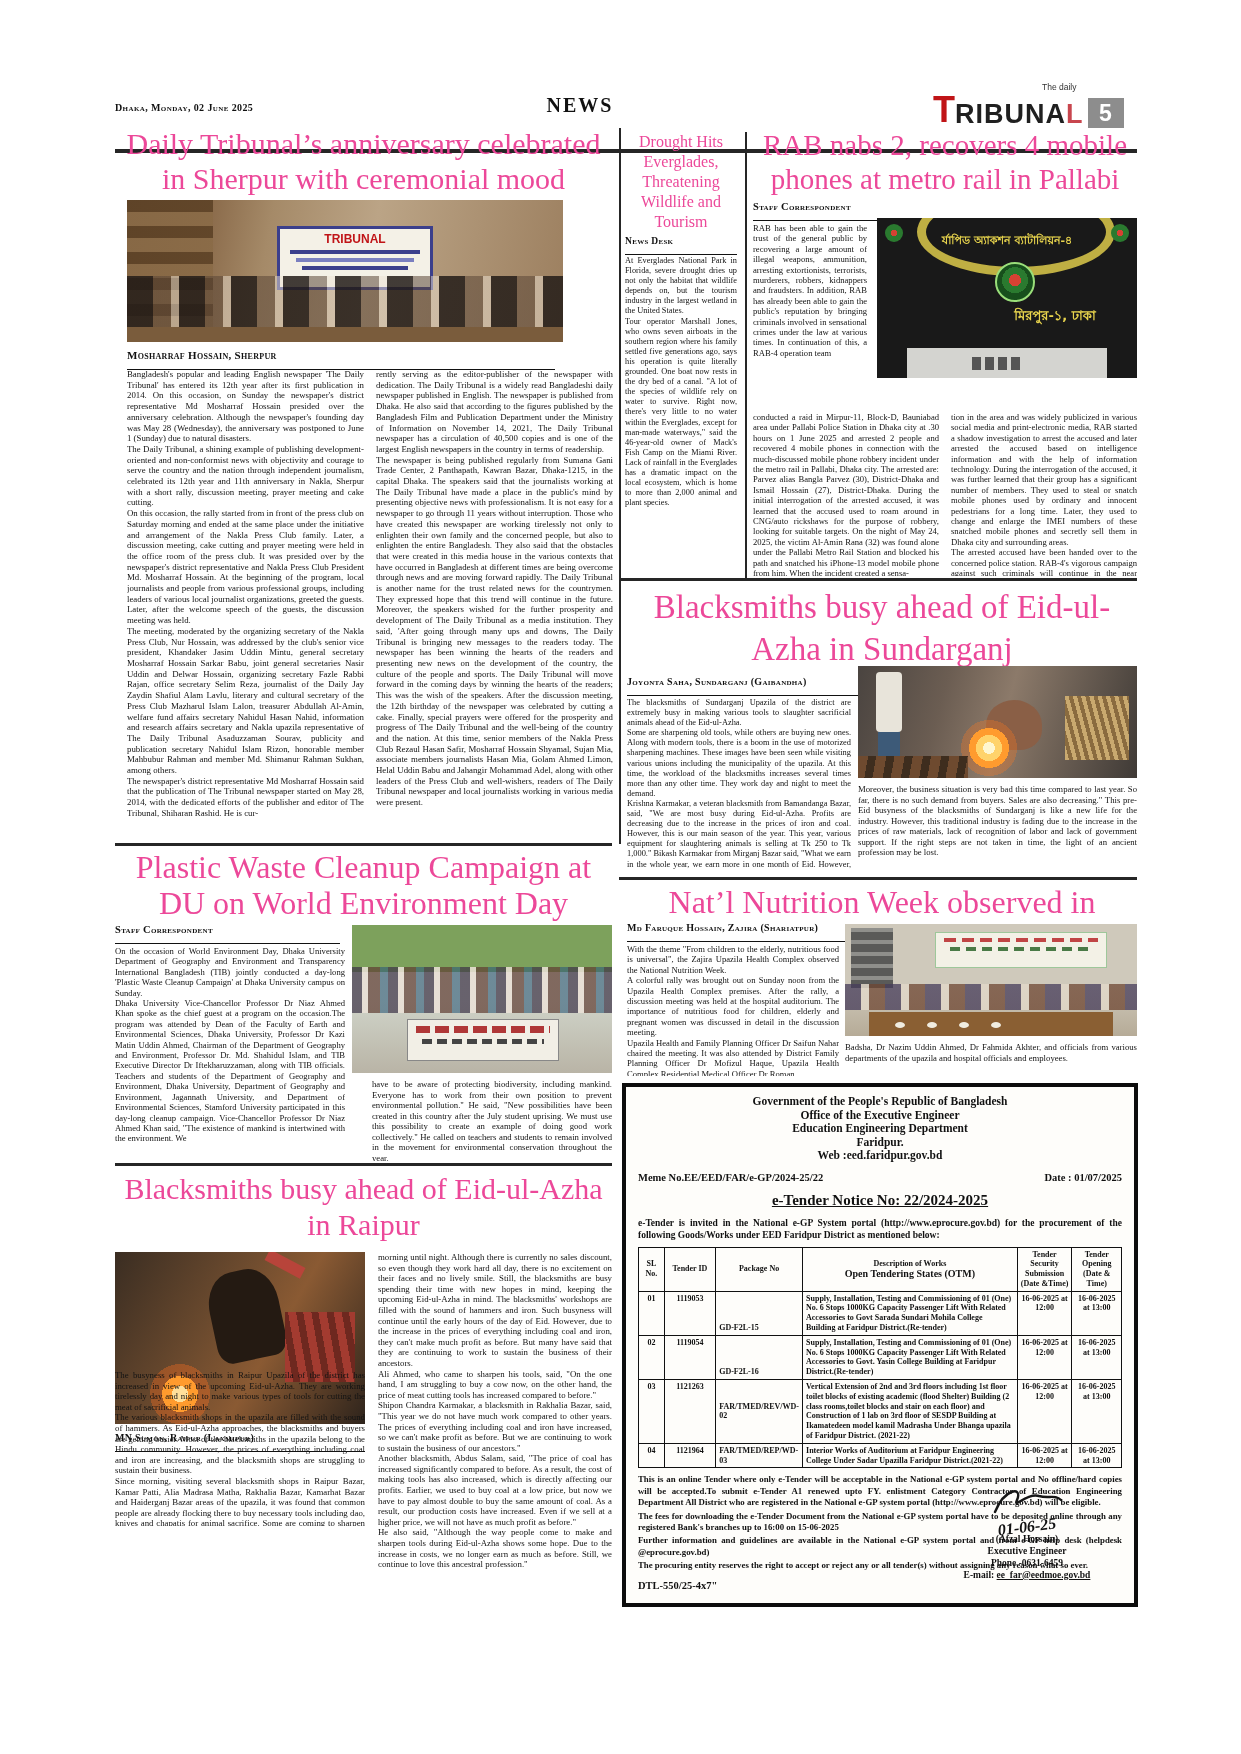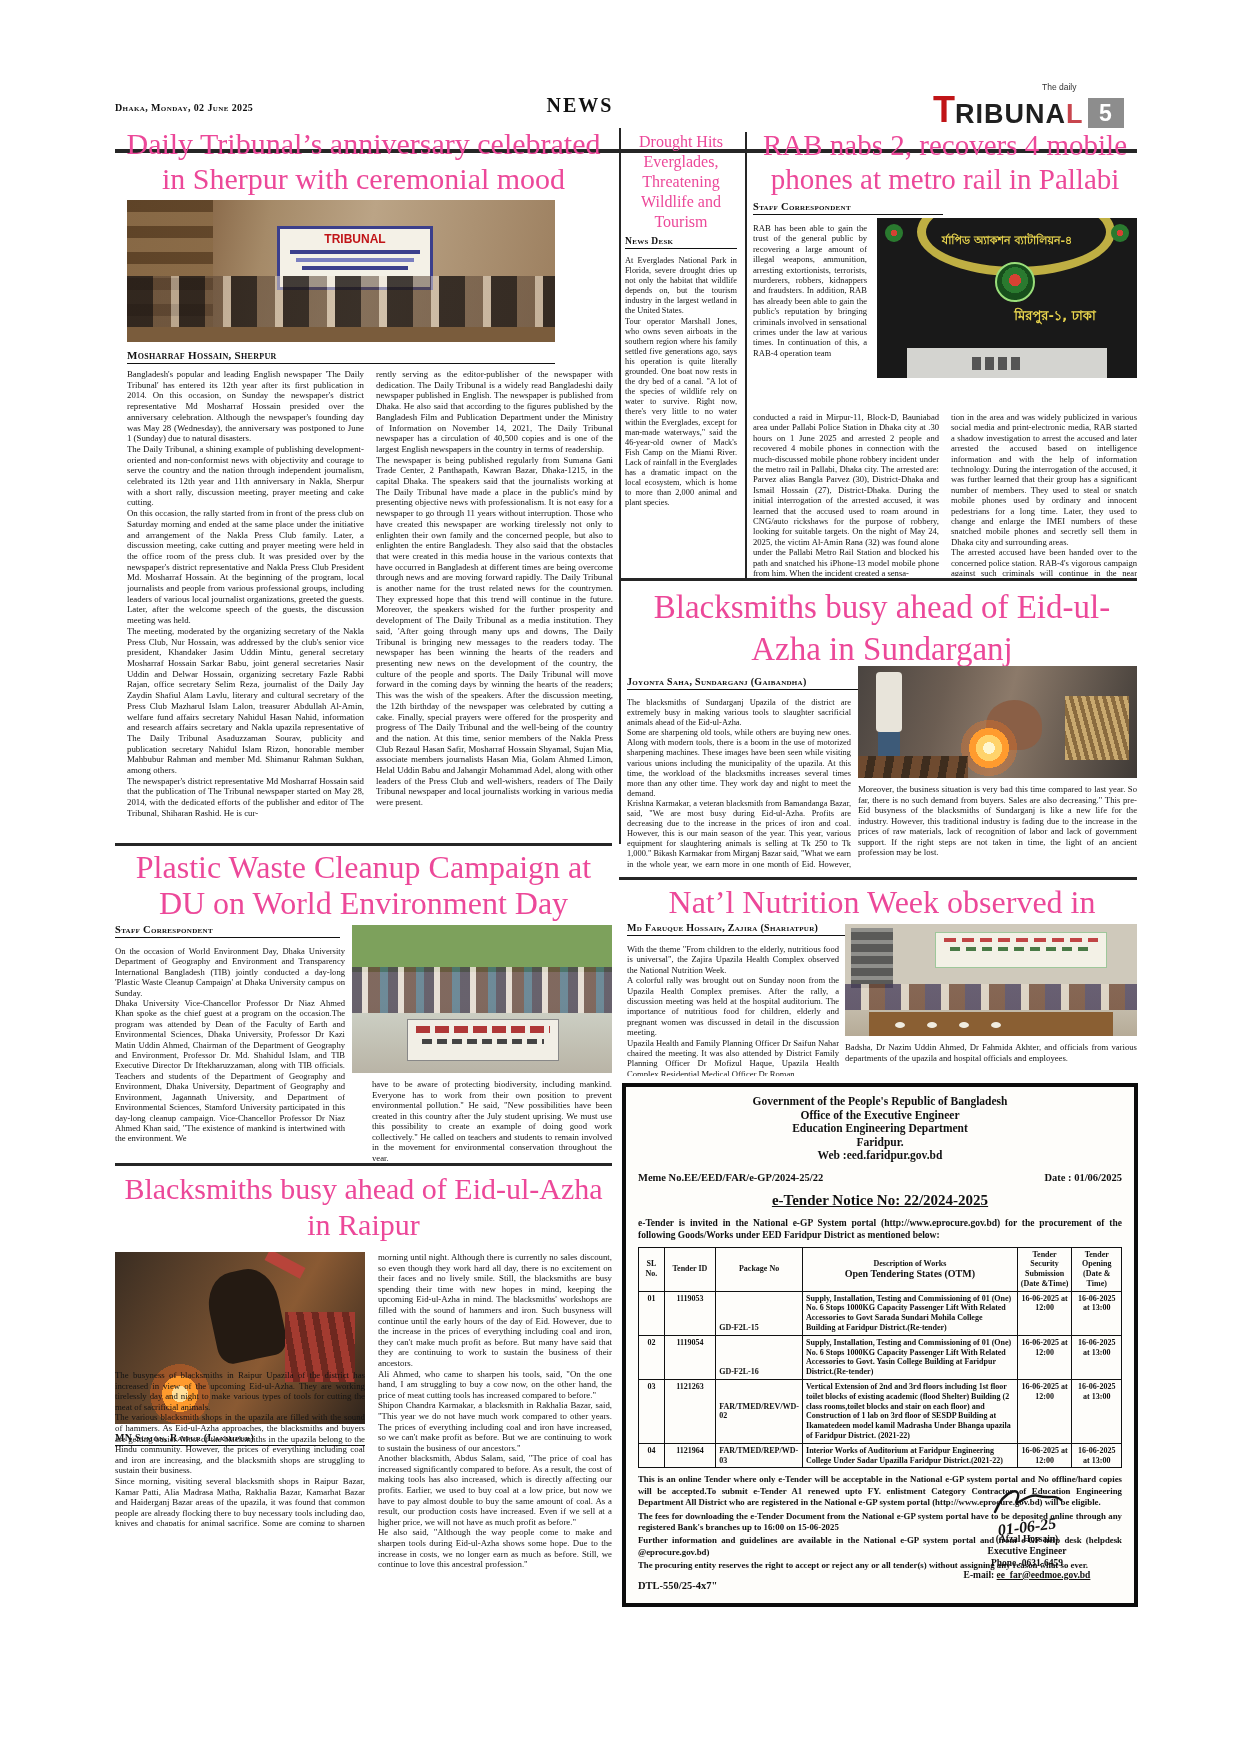--- a/index.html
+++ b/index.html
@@ -10,21 +10,21 @@
   .dateline{font-size:10px;font-weight:700;font-variant:small-caps;letter-spacing:.4px;}
   .news-title{font-size:20px;font-weight:700;letter-spacing:2px;text-align:center;}
   .logo-row{display:flex;align-items:flex-end;gap:5px;}
   .wordmark{position:relative;display:flex;align-items:flex-end;font-family:"Liberation Sans",sans-serif;line-height:1;}
   .tagline{position:absolute;top:-9px;right:6px;font-size:8.5px;font-weight:400;color:#333;font-family:"Liberation Sans",sans-serif;}
   .wm-t{color:#c01417;font-weight:900;font-size:36px;}
   .wm-rest{color:#202020;font-weight:800;font-size:27px;letter-spacing:1px;}
   .wm-l{color:#c8464e;font-weight:800;font-size:27px;}
   .page-num{width:36px;height:30px;background:#8d8d8d;color:#fff;display:flex;align-items:center;justify-content:center;font:700 23px "Liberation Sans",sans-serif;}
   .art-headline{font-weight:400;text-align:center;color:#ec4899;}
-  .byline{font-weight:700;font-variant:small-caps;letter-spacing:.3px;border-bottom:1.6px solid #111;padding-bottom:2px;}
+  .byline{font-weight:700;font-variant:small-caps;letter-spacing:.3px;border-bottom:1.6px solid #111;padding-bottom:8px;}
   .body-text{text-align:justify;white-space:pre-line;overflow:hidden;color:#131313;}
   .cols{display:flex;gap:12px;}
   .photo{overflow:hidden;background:#9a9a9a;}
   
   .tender{border:4px solid #0c0c0c;background:#fefdfa;font-family:"Liberation Serif",serif;}
   .tender-inner{position:relative;width:100%;height:100%;box-sizing:border-box;padding:8px 12px;}
   .gov-line{text-align:center;font-weight:700;font-size:11.5px;line-height:13.5px;}
   .memo-row{display:flex;justify-content:space-between;font-weight:700;font-size:10.5px;margin-top:9px;}
   .tender-title{text-align:center;font-weight:700;font-size:15px;text-decoration:underline;margin-top:9px;}
   .tender-intro{font-weight:700;font-size:9.5px;line-height:12px;text-align:justify;margin-top:8px;}
@@ -51,21 +51,21 @@
       <span class="tagline">The daily</span>
       <span class="wm-t">T</span>
       <span class="wm-rest">RIBUNA</span>
       <span class="wm-l">L</span>
     </div>
     <div class="page-num">5</div>
   </div>
   <div class="abs rule" style="left:115px;top:149px;width:1022px;height:4px;"></div>
 
   <div class="abs art-headline" style="left:115px;top:126px;width:497px;font-size:30px;line-height:35px;">Daily Tribunal’s anniversary celebrated in Sherpur with ceremonial mood</div>
-  <div class="abs photo" style="left:127px;top:200px;width:428px;height:142px;background:linear-gradient(100deg,#6b4f35 0%,#8a6a4a 18%,#a58a68 32%,#bba486 55%,#9c7f5f 100%);">
+  <div class="abs photo" style="left:127px;top:200px;width:428px;height:142px;background:linear-gradient(100deg,#6b4f35 0%,#8a6a4a 18%,#a58a68 32%,#bba486 55%,#9c7f5f 100%);padding-left:8px;">
     <div style="position:absolute;left:0;top:0;width:86px;height:100%;background:repeating-linear-gradient(180deg,#5d4226 0 12px,#8a6b47 12px 26px);opacity:.9;"></div>
     <div style="position:absolute;left:150px;top:26px;width:150px;height:58px;background:#f4f1e7;border:3px solid #3b3f8c;text-align:center;">
       <div style="color:#c01417;font:900 12px 'Liberation Sans',sans-serif;margin-top:3px;">TRIBUNAL</div>
       <div style="height:4px;background:#3b3f8c;margin:4px 10px 0;"></div>
       <div style="height:4px;background:#7a7fc0;margin:4px 16px 0;"></div>
       <div style="height:4px;background:#3b3f8c;margin:4px 22px 0;"></div>
     </div>
     <div style="position:absolute;left:0;bottom:14px;width:100%;height:52px;background:repeating-linear-gradient(90deg,rgba(35,28,24,.85) 0 26px,rgba(90,70,55,.55) 26px 44px,rgba(235,225,210,.5) 44px 52px);"></div>
     <div style="position:absolute;left:0;bottom:0;width:100%;height:15px;background:#7a5c3c;"></div>
   </div>
@@ -185,21 +185,21 @@
 
   <div class="abs tender" style="left:622px;top:1083px;width:516px;height:524px;box-sizing:border-box;">
     <div class="tender-inner">
       <div class="gov-line">Government of the People's Republic of Bangladesh</div>
       <div class="gov-line">Office of the Executive Engineer</div>
       <div class="gov-line">Education Engineering Department</div>
       <div class="gov-line">Faridpur.</div>
       <div class="gov-line">Web :eed.faridpur.gov.bd</div>
       <div class="memo-row">
         <span>Meme  No.EE/EED/FAR/e-GP/2024-25/22</span>
-        <span>Date : 01/06/2025</span>
+        <span>Date : 01/07/2025</span>
       </div>
       <div class="tender-title">e-Tender Notice No: 22/2024-2025</div>
       <div class="tender-intro">e-Tender is invited in the National e-GP System portal (http://www.eprocure.gov.bd) for the procurement of the following Goods/Works under EED Faridpur District as mentioned below:</div>
       <table class="tt">
         <colgroup>
           <col style="width:26px">
             <col style="width:52px">
             <col style="width:86px">
             <col style="width:220px">
             <col style="width:55px">

